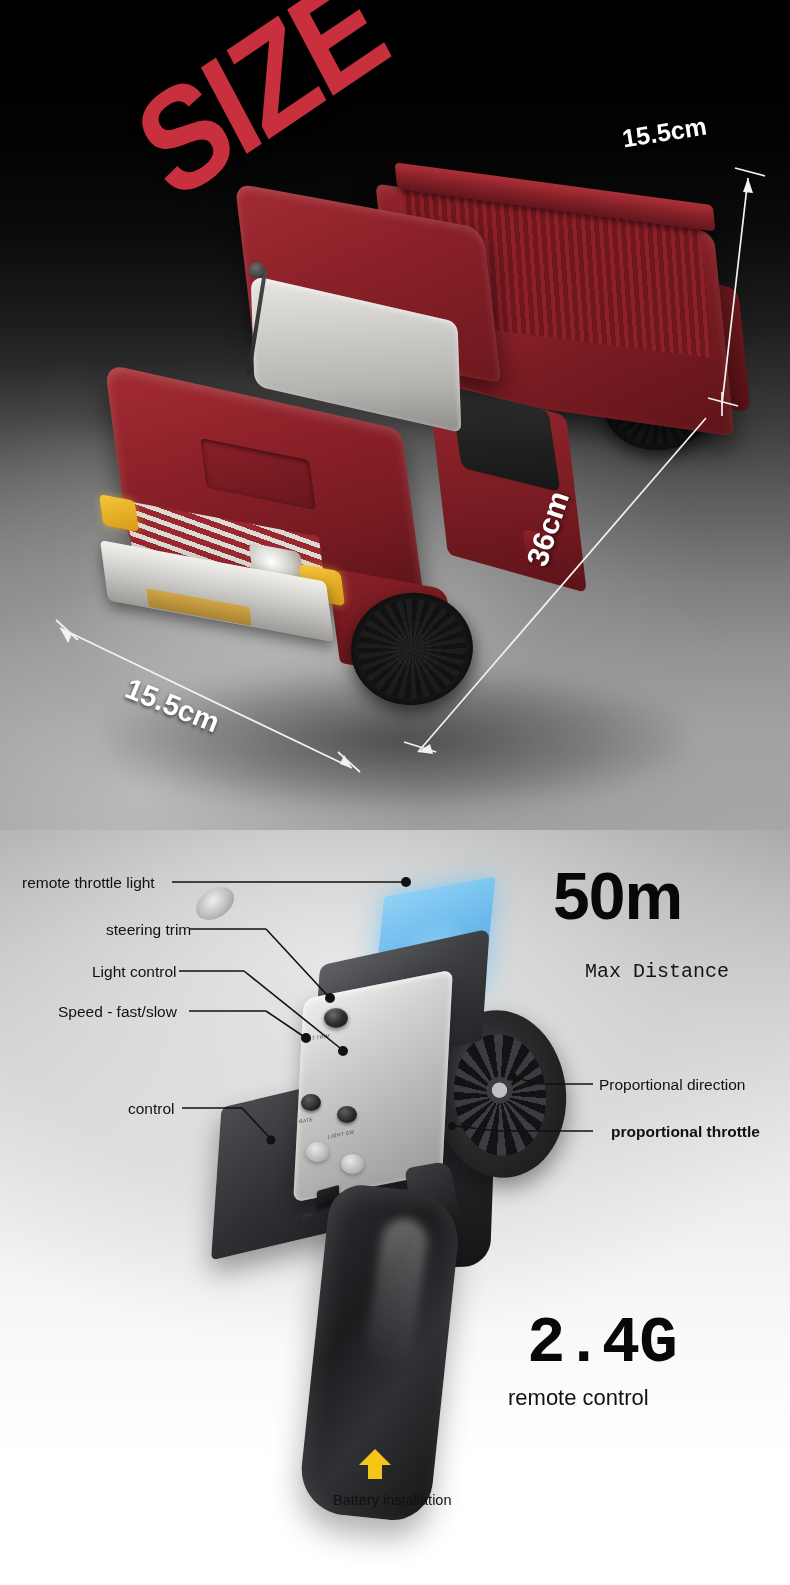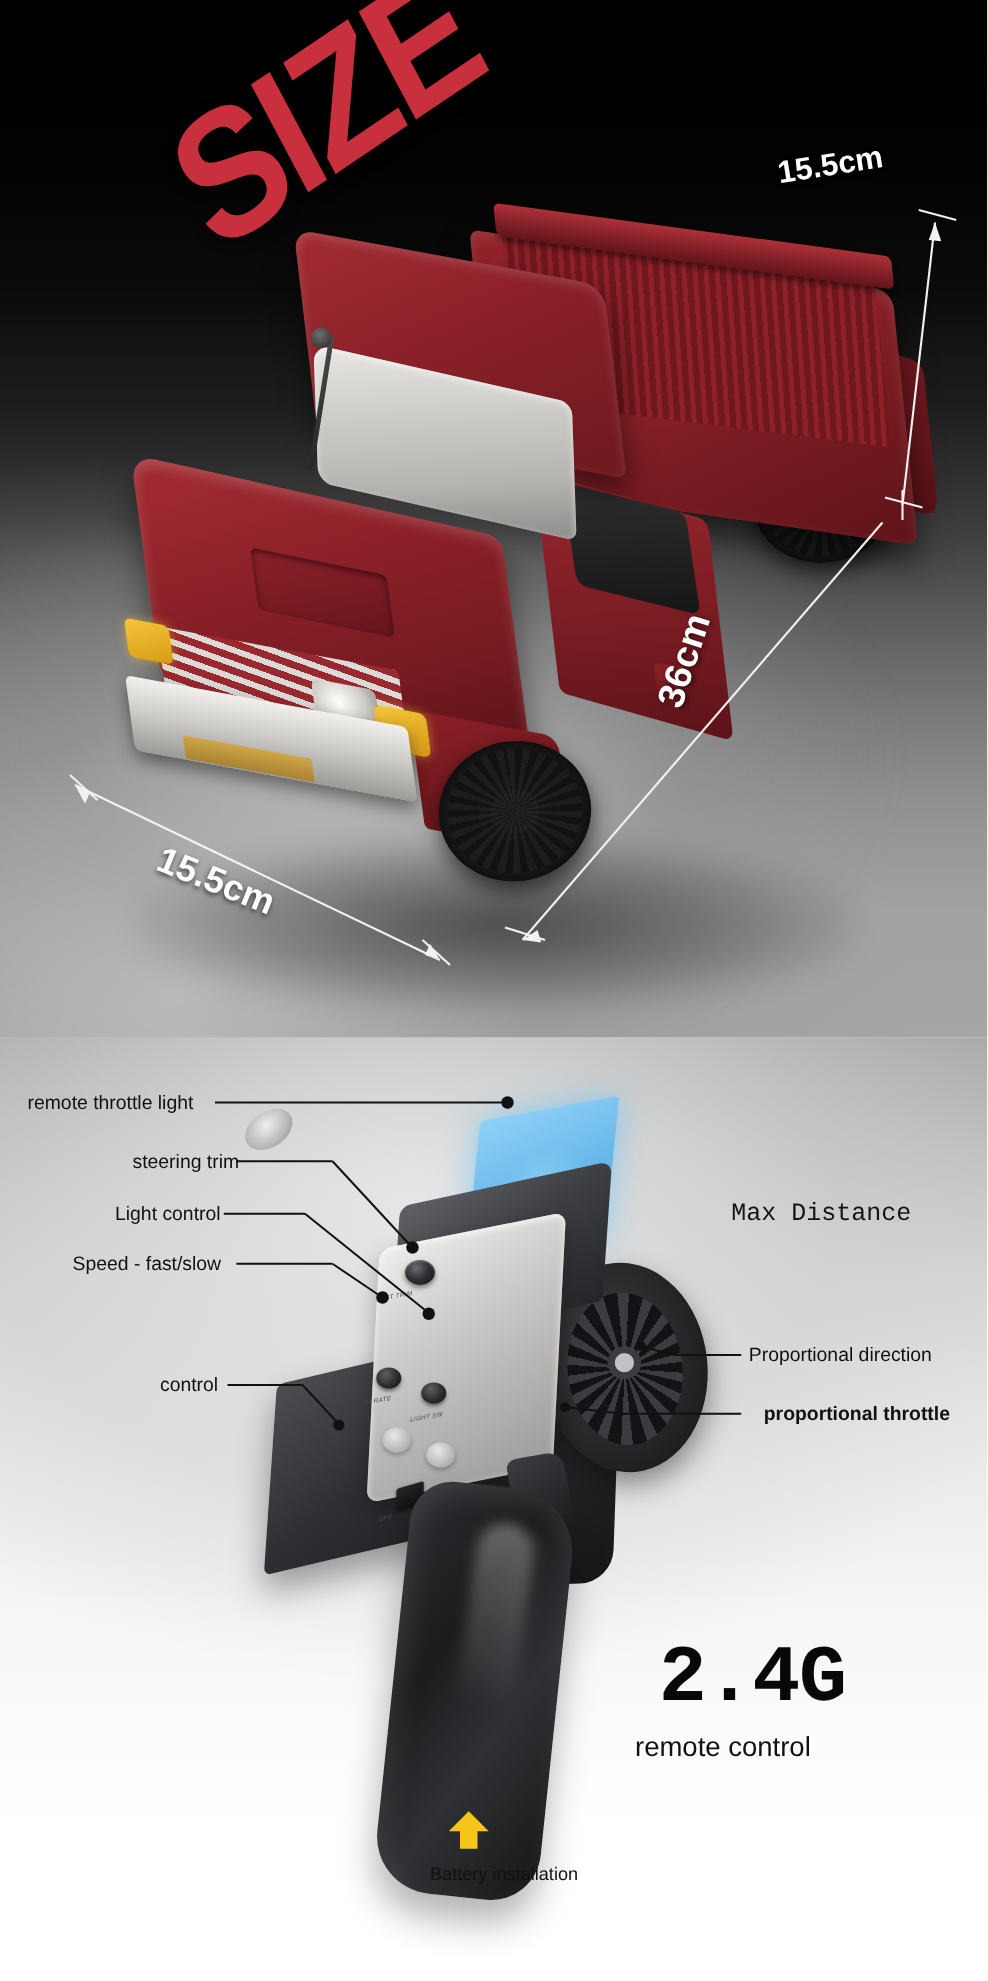--- a/index.html
+++ b/index.html
@@ -363,21 +363,21 @@
   }
   #rc-word{
     position:absolute;left:508px;top:555px;
     font-size:22px;color:#111;
     font-family:"Liberation Sans",sans-serif;
   }
   #batt-arrow{
     position:absolute;left:358px;top:617px;width:34px;height:34px;
   }
   #batt-text{
-    position:absolute;left:344px;top:662px;
+    position:absolute;left:333px;top:662px;
     font-size:14.5px;color:#111;
     font-family:"Liberation Sans",sans-serif;
   }
 </style>
 </head>
 <body>
 
 <div id="page">
 
   <div id="size-section">
@@ -507,20 +507,21 @@
     </svg>
 
     <div class="cal" id="cal-light">remote throttle light</div>
     <div class="cal" id="cal-trim">steering trim</div>
     <div class="cal" id="cal-lightctl">Light control</div>
     <div class="cal" id="cal-speed">Speed - fast/slow</div>
     <div class="cal" id="cal-switch">control</div>
     <div class="cal" id="cal-dir">Proportional direction</div>
     <div class="cal" id="cal-thr">proportional throttle</div>
 
+    <div id="big-50m">50m</div>
     <div id="max-dist">Max Distance</div>
 
     <div id="big-24g">2.4G</div>
     <div id="rc-word">remote control</div>
 
     <svg id="batt-arrow" viewBox="0 0 34 34">
       <polygon fill="#f5c518" points="17,2 33,18 24,18 24,32 10,32 10,18 1,18"></polygon>
     </svg>
     <div id="batt-text">Battery installation</div>
   </div>

